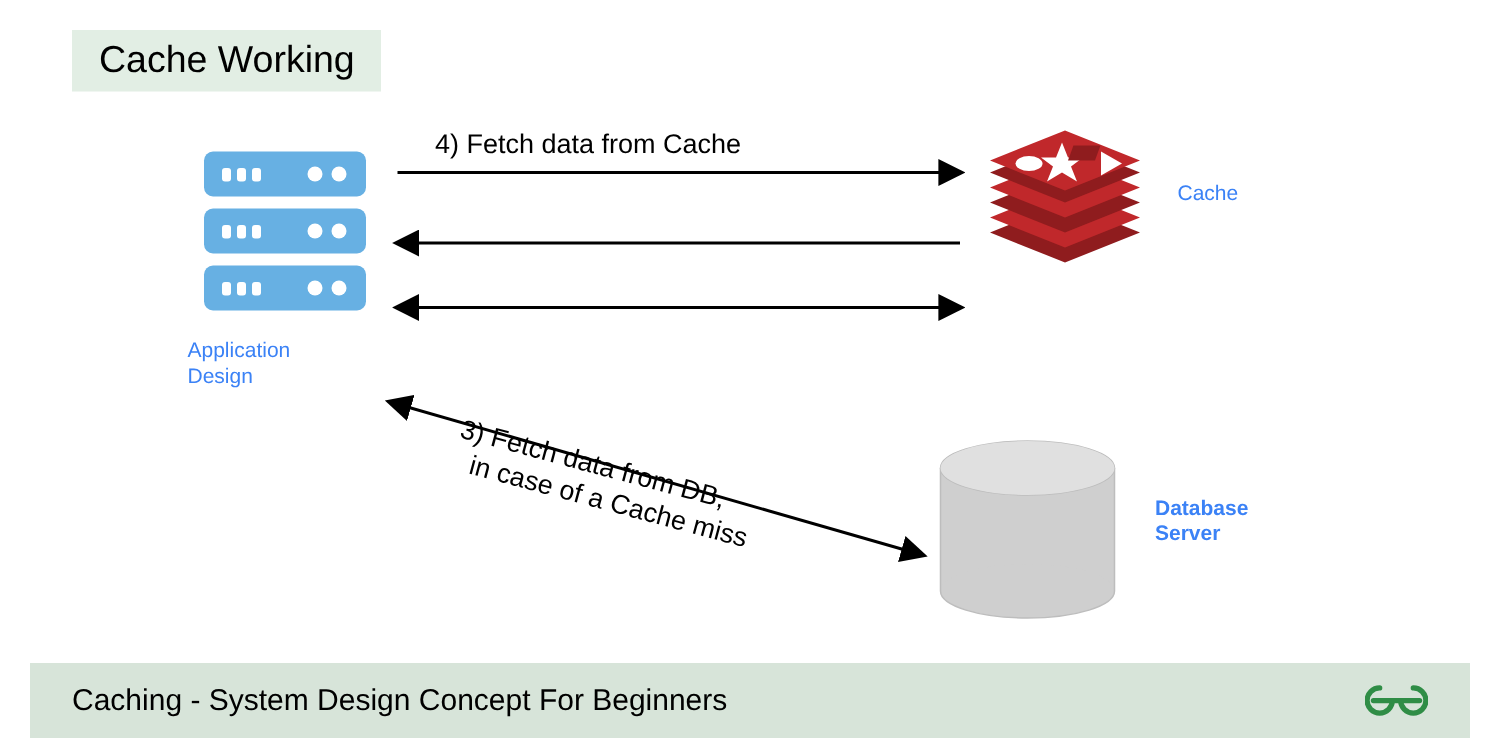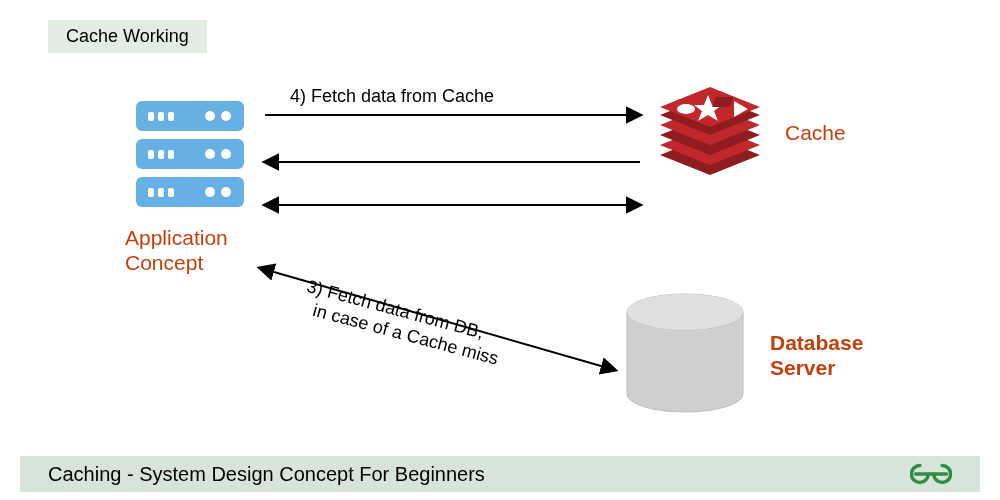--- a/index.html
+++ b/index.html
@@ -8,39 +8,39 @@
     background: #ffffff;
     font-family: "Comic Sans MS", "Segoe UI", sans-serif;
     position: relative;
     overflow: hidden;
   }
   .header-pill {
     position: absolute;
     top: 20px; left: 48px;
     background: #e2eee4;
     padding: 6px 18px;
-    font-size: 18px;
+    font-size: 25px;
   }
   .diagram { position: absolute; inset: 0; }
   .node-label {
     position: absolute;
-    font-size: 21px;
+    font-size: 14px;
     line-height: 1.2;
-    color: #c2410c;
+    color: #3b82f6;
   }
   .step-label {
     position: absolute;
     font-size: 18px;
     color: #000;
     white-space: nowrap;
   }
   .footer {
     position: absolute;
     left: 20px; right: 20px; bottom: 8px;
-    height: 36px;
+    height: 50px;
     background: #d7e4d9;
     display: flex;
     align-items: center;
     justify-content: space-between;
     padding: 0 28px;
   }
   .footer-title { font-size: 20px; }
   .gfg-logo { width: 42px; height: 28px; }
 </style>
 </head>
@@ -70,21 +70,21 @@
       <circle cx="80" cy="59" r="5"></circle>
         <circle cx="96" cy="59" r="5"></circle>
       <rect x="18" y="93" width="6" height="9" rx="2"></rect>
         <rect x="28" y="93" width="6" height="9" rx="2"></rect>
         <rect x="38" y="93" width="6" height="9" rx="2"></rect>
       <circle cx="80" cy="97" r="5"></circle>
         <circle cx="96" cy="97" r="5"></circle>
     </g>
   </svg>
   <div class="node-label" style="left:125px; top:225px; white-space:pre;">Application
-Concept</div>
+Design</div>
 
   <svg width="120" height="110" style="position:absolute; left:650px; top:85px;" viewBox="0 0 120 110">
     <g>
       <polygon points="60,50 10,70 60,90 110,70" fill="#8f1c1e"></polygon>
       <polygon points="60,40 10,60 60,80 110,60" fill="#c0282b"></polygon>
       <polygon points="60,30 10,50 60,70 110,50" fill="#8f1c1e"></polygon>
       <polygon points="60,20 10,40 60,60 110,40" fill="#c0282b"></polygon>
       <polygon points="60,10 10,30 60,50 110,30" fill="#8f1c1e"></polygon>
       <polygon points="60,2  10,22 60,42 110,22" fill="#c0282b"></polygon>
 

